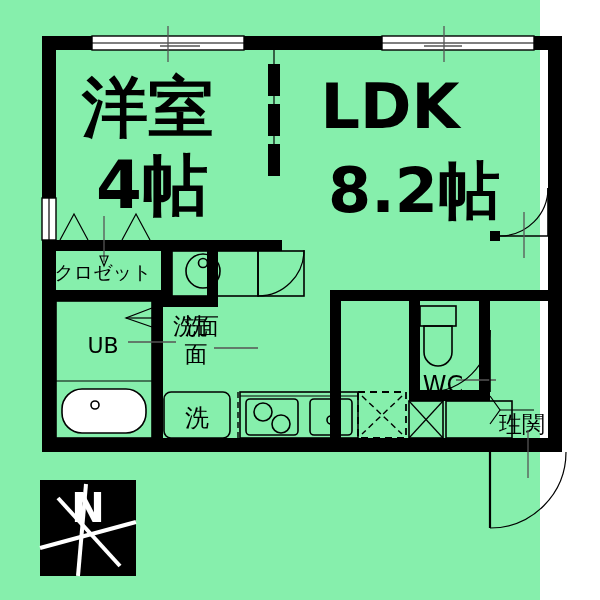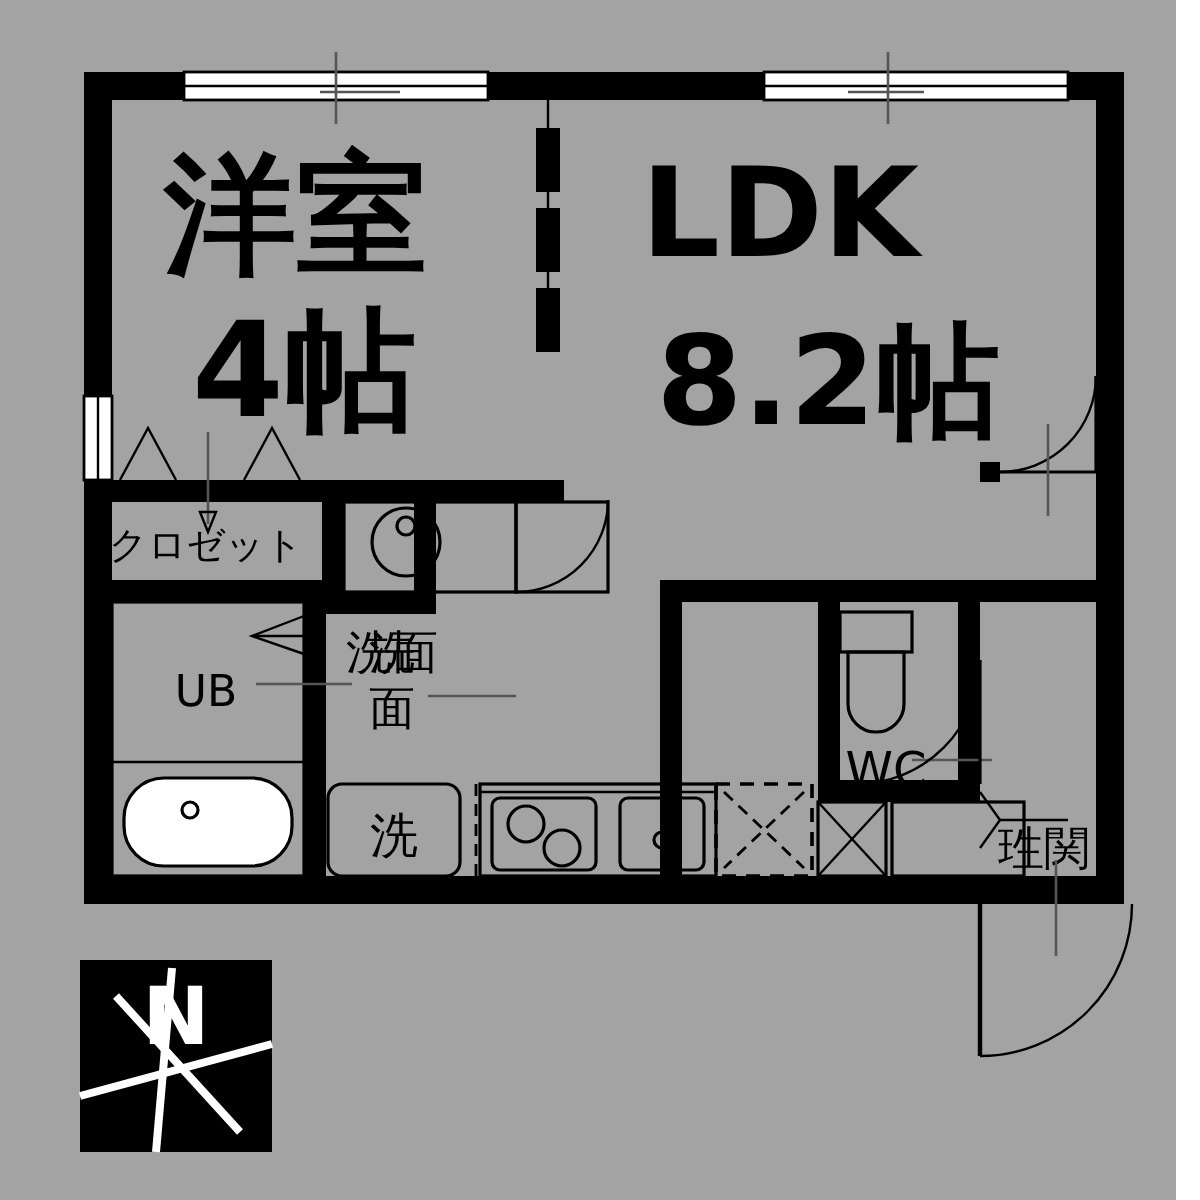--- a/index.html
+++ b/index.html
@@ -8,23 +8,23 @@
     background: #ffffff;
   }
   body {
     width: 600px;
     height: 600px;
     font-family: "DejaVu Sans", "Liberation Sans", sans-serif;
     overflow: hidden;
   }
   #floorplan-root {
     position: relative;
-    width: 588px;
+    width: 540px;
     height: 600px;
-    background: #a3a3a3;
+    background: #86efac;
   }
   #plan-svg {
     display: block;
     width: 600px;
     height: 600px;
   }
   .wall-fill { fill: #000000; }
   .thin { fill: none; stroke: #000000; stroke-width: 1.6; }
   .thin2 { fill: none; stroke: #000000; stroke-width: 2.2; }
   .hair { fill: none; stroke: #000000; stroke-width: 1.2; }

